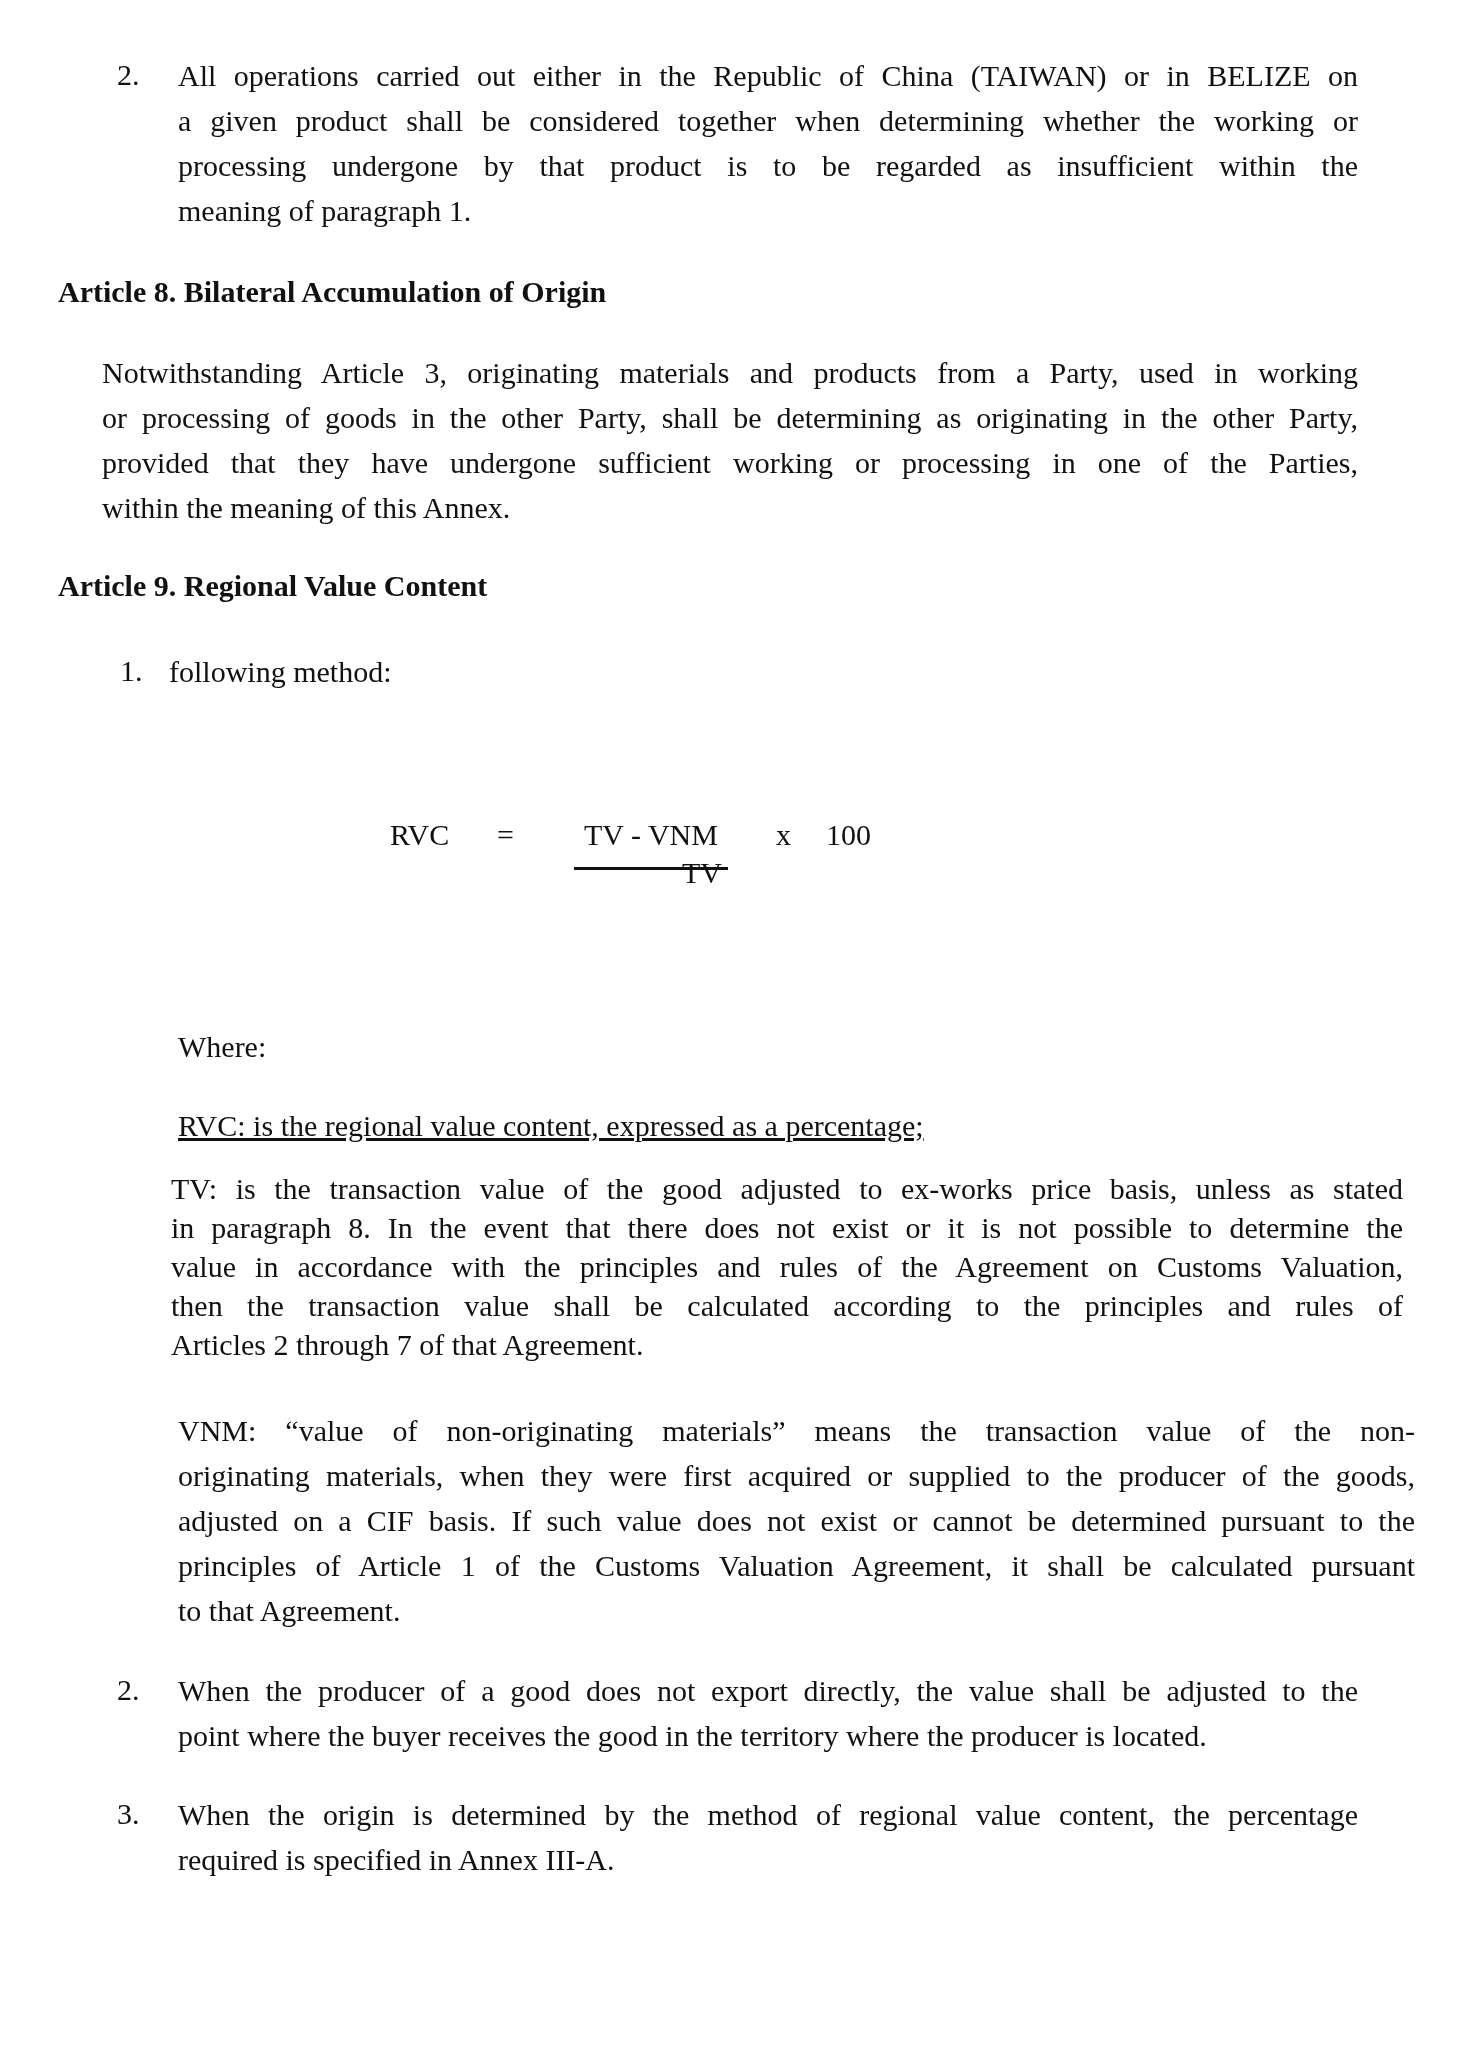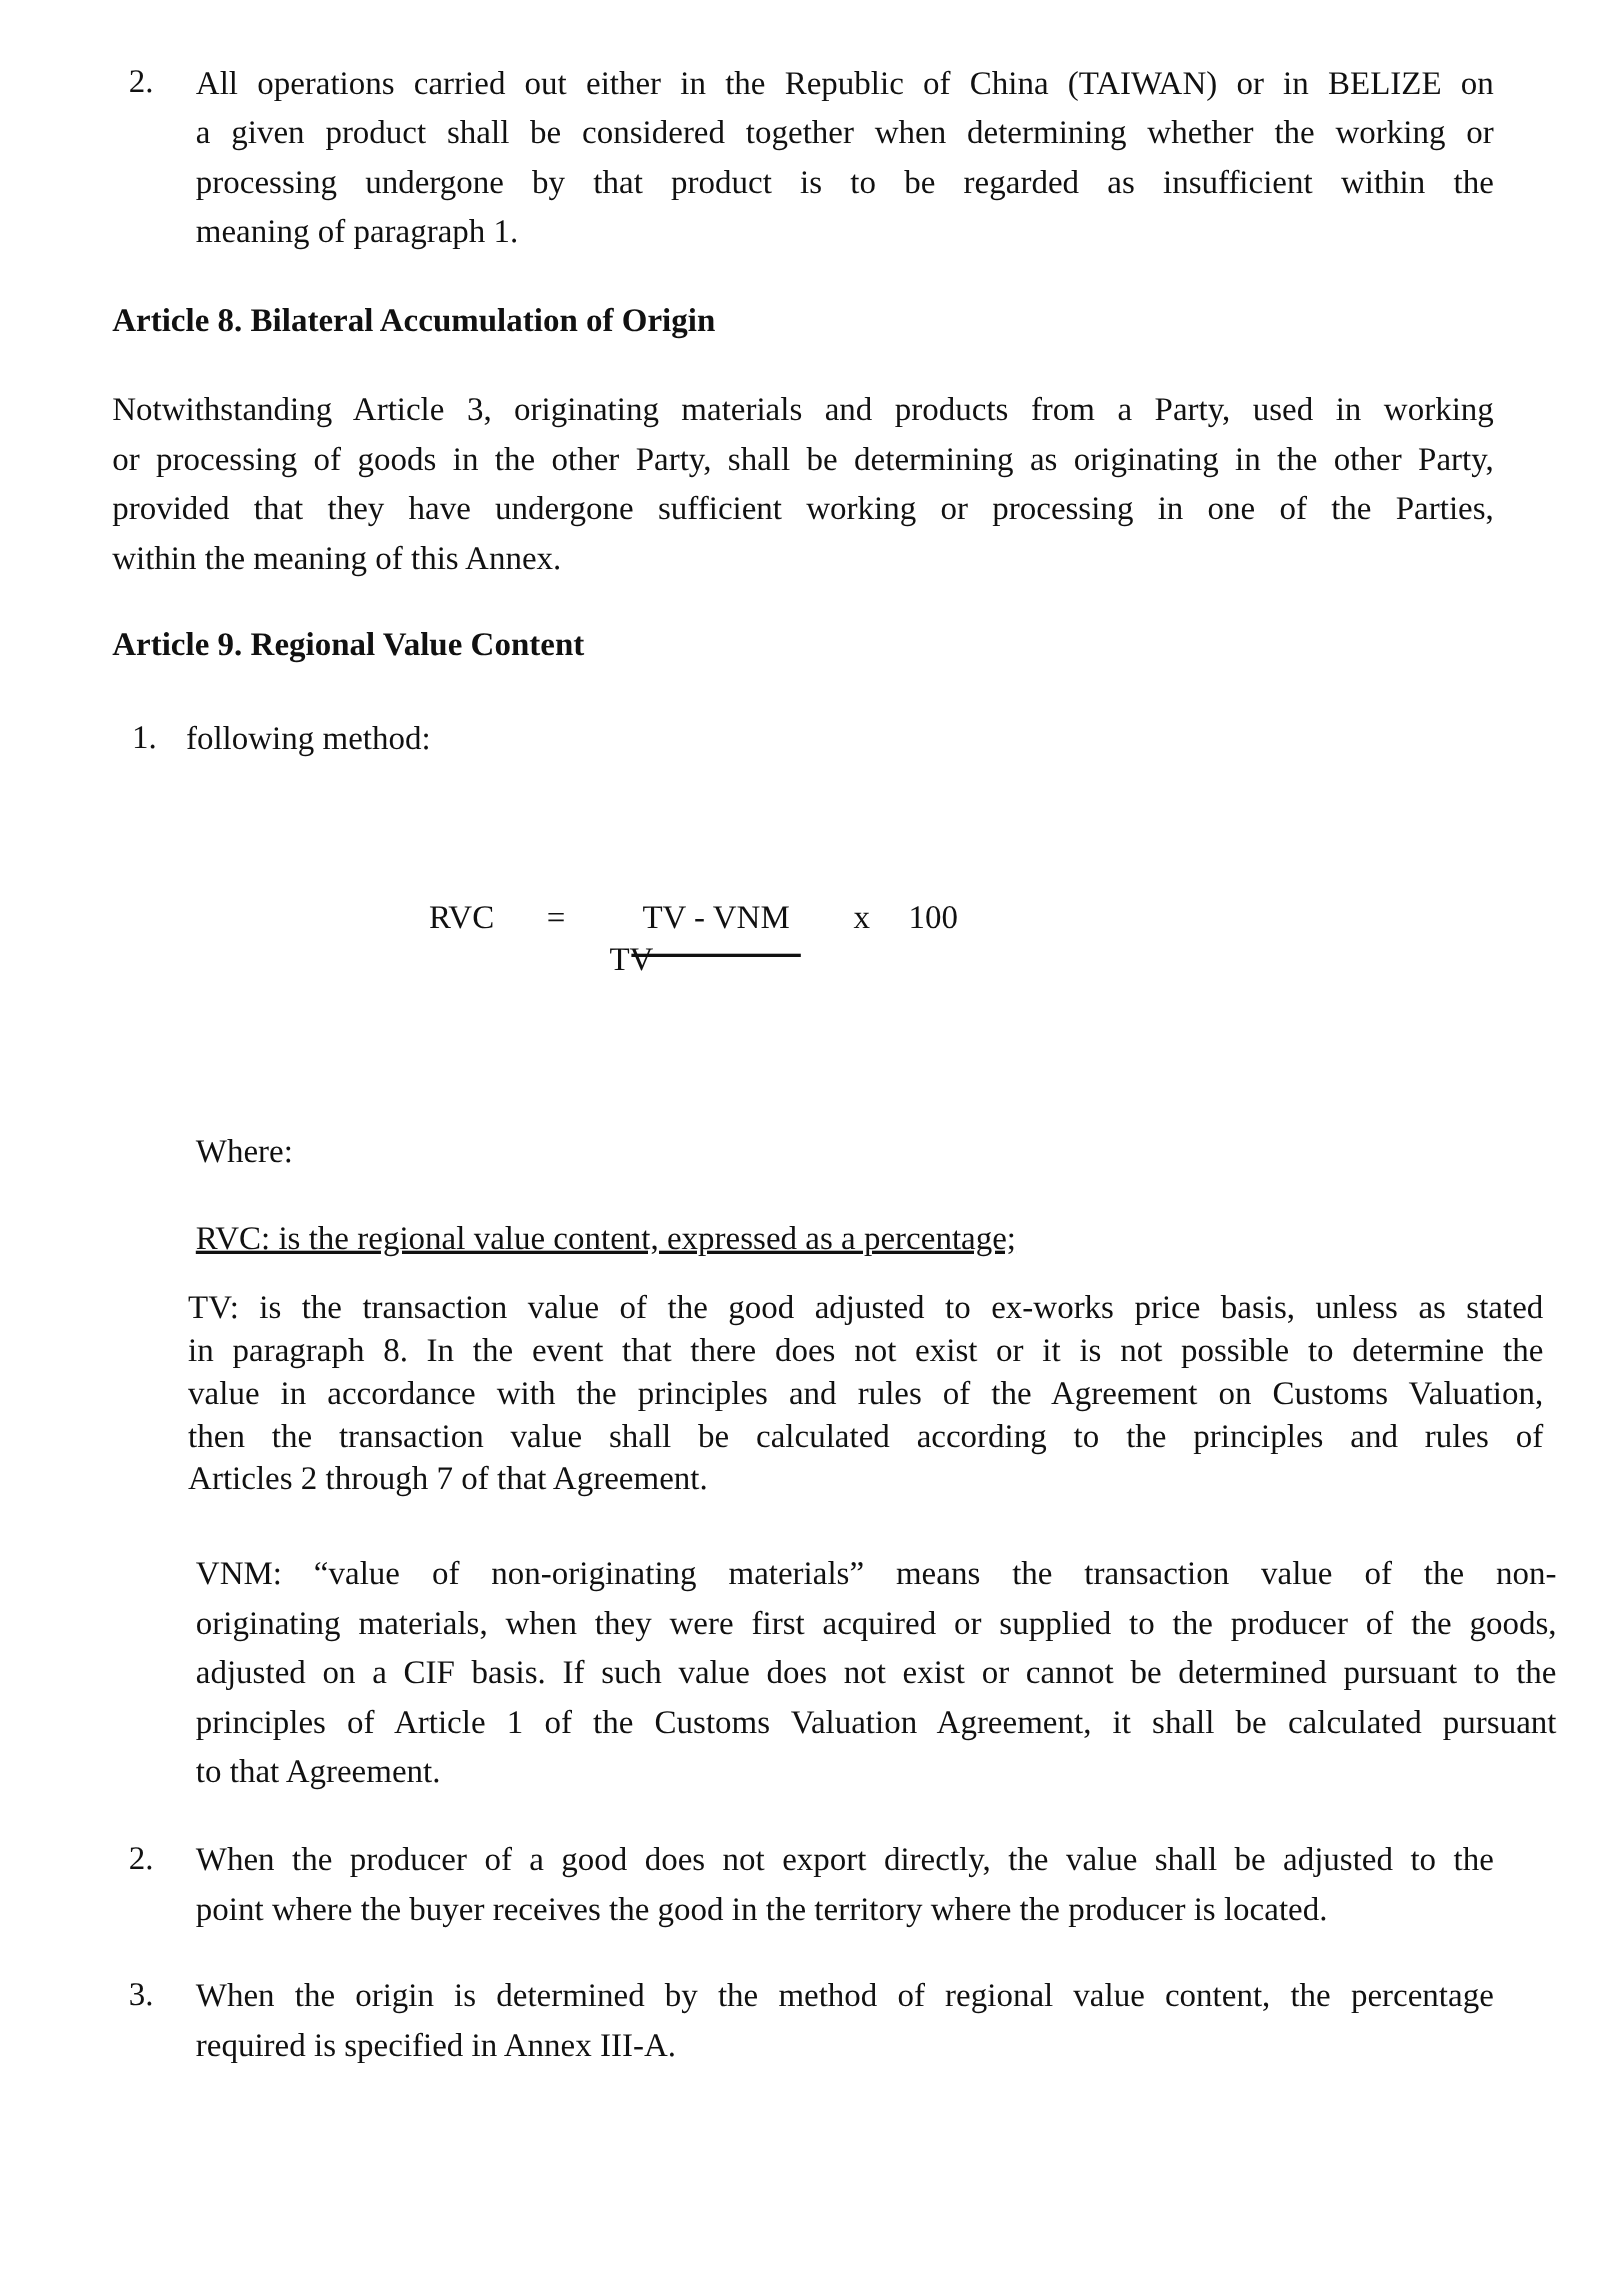--- a/index.html
+++ b/index.html
@@ -3,21 +3,21 @@
 <meta charset="utf-8">
 <style>
   html, body { margin: 0; padding: 0; background: #ffffff; }
   body {
     width: 1476px; height: 2066px; position: relative; overflow: hidden;
     font-family: "Liberation Serif", "DejaVu Serif", serif;
     color: #111111;
   }
   .abs { position: absolute; }
   .line { position: absolute; white-space: nowrap; font-size: 30px; line-height: 34px; margin-top: 16px; }
-  .heading { position: absolute; font-weight: bold; font-size: 30px; line-height: 34px; white-space: nowrap; margin-left: 44px; }
+  .heading { position: absolute; font-weight: bold; font-size: 30px; line-height: 34px; white-space: nowrap; }
   .num { position: absolute; font-size: 30px; line-height: 34px; }
   .para-block { position: absolute; }
   .para-block .ln { display: block; white-space: nowrap; text-align: justify; text-align-last: justify; height: 45px; line-height: 45px; font-size: 30px; }
   .para-block .ln.last { text-align-last: left; }
   .tight .ln { height: 39px; line-height: 39px; }
   .formula { position: absolute; font-size: 30px; line-height: 34px; }
   .frac-num { position: absolute; border-bottom: 3px solid #111; padding-bottom: 15px; white-space: nowrap; }
   .frac-den { position: absolute; white-space: nowrap; }
 </style>
 </head>
@@ -43,21 +43,21 @@
 
 <div class="num" style="left:120px; top:654px;">1.</div>
 <div class="para-block" style="left:169px; top:649px; width:1189px;">
   <span class="ln last">following method:</span>
 </div>
 
 <div class="formula" style="left:0; top:0; width:1476px; height:0;">
   <span class="abs" style="left:390px; top:818px;">RVC</span>
   <span class="abs" style="left:497px; top:818px;">=</span>
   <span class="frac-num" style="left:574px; top:818px; width:154px; text-align:center;">TV - VNM</span>
-  <span class="frac-den" style="left:554px; top:856px; width:154px; text-align:left;">TV</span>
+  <span class="frac-den" style="left:568px; top:856px; width:154px; text-align:right;">TV</span>
   <span class="abs" style="left:776px; top:818px;">x</span>
   <span class="abs" style="left:826px; top:818px;">100</span>
 </div>
 
 <div class="line" style="left:178px; top:1014px;">Where:</div>
 
 <div class="line" style="left:178px; top:1093px;text-decoration:underline;">RVC: is the regional value content, expressed as a percentage;</div>
 
 <div class="para-block tight" style="left:171px; top:1169px; width:1232px;">
   <span class="ln">TV: is the transaction value of the good adjusted to ex-works price basis, unless as stated</span>

